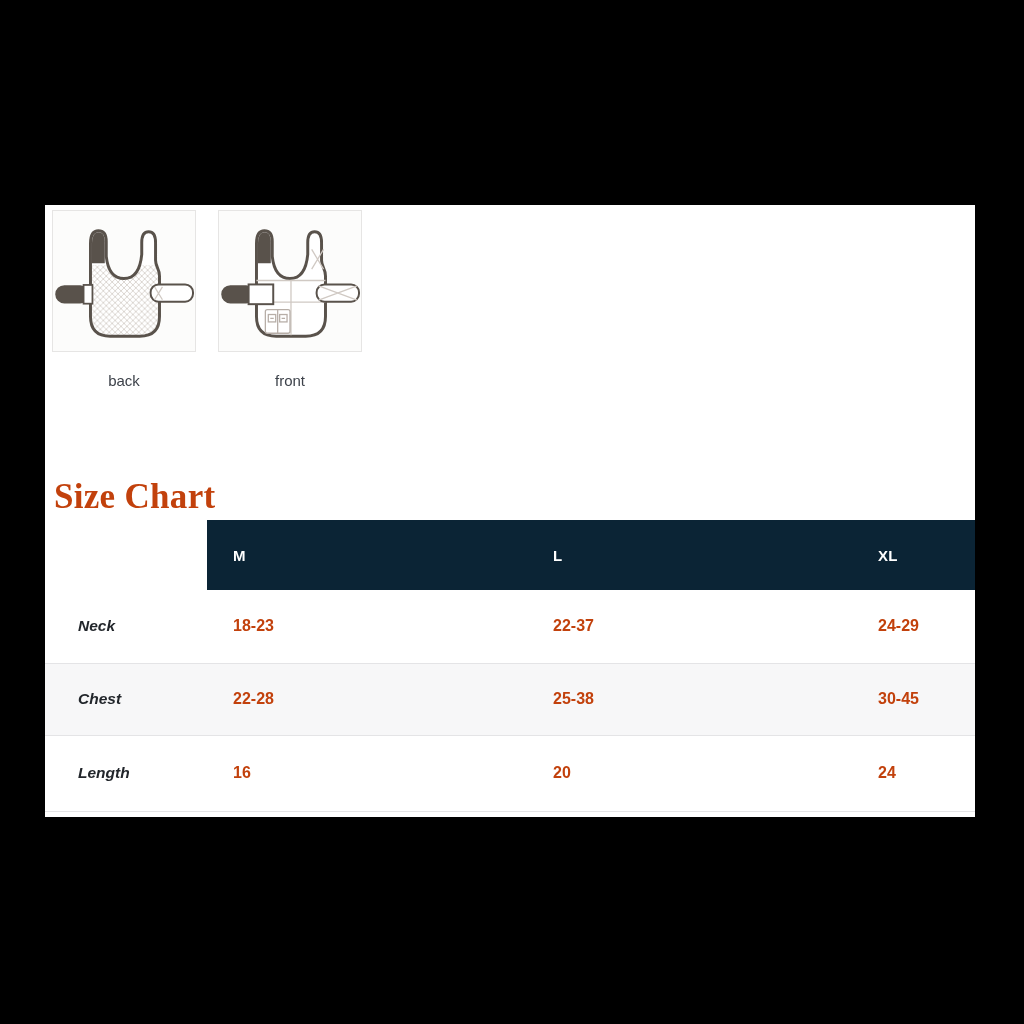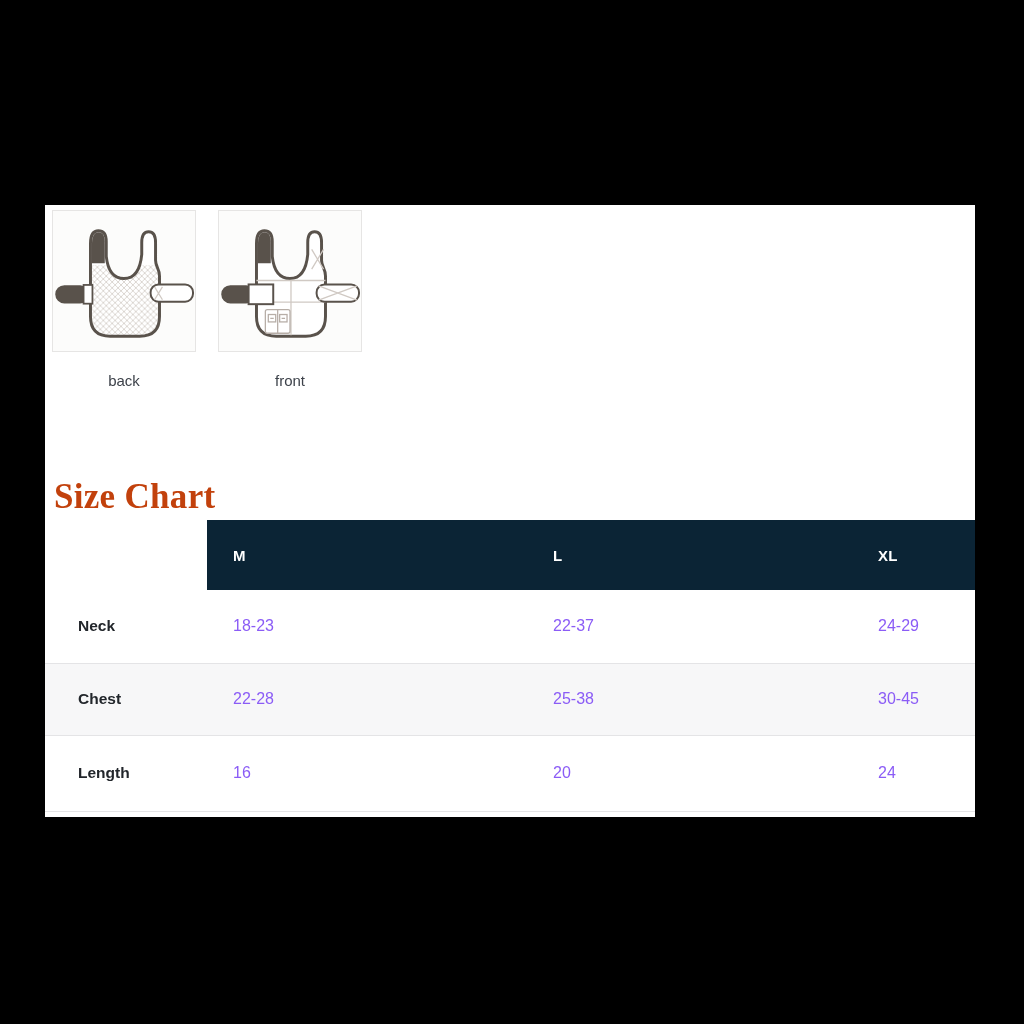--- a/index.html
+++ b/index.html
@@ -70,26 +70,27 @@
     background: transparent;
   }
   .size-table tbody tr { border-bottom: 1px solid #e4e4e6; }
   .size-table tbody tr.alt { background: #f7f7f8; }
   .size-table tbody th {
     text-align: left;
     padding: 0 0 0 33px;
     font-size: 15.5px;
     font-weight: 700;
     color: #22262b;
+    font-style: italic;
   }
   .size-table tbody td {
     padding: 0 0 0 26px;
     font-size: 16px;
-    font-weight: 400;
-    color: #8b5cf6;
+    font-weight: 700;
+    color: #c2410c;
   }
   .row-h73 { height: 73px; }
   .row-h72 { height: 72px; }
   .row-h76 { height: 76px; }
 </style>
 </head>
 <body>
 
 <div class="surface">
 

